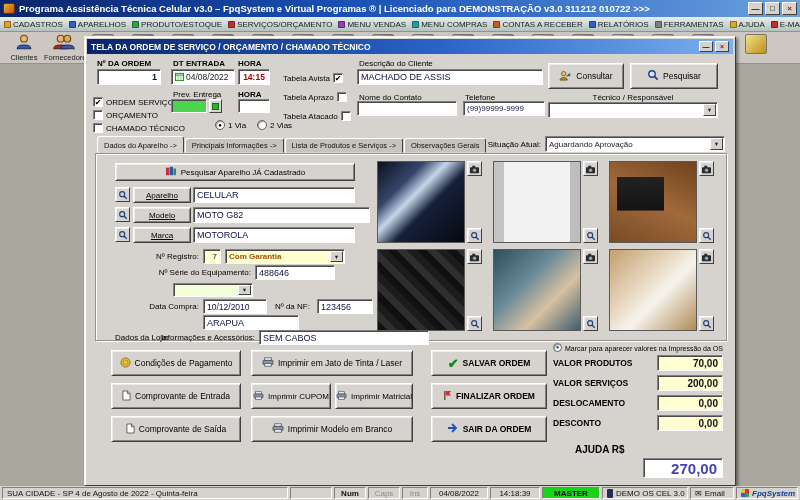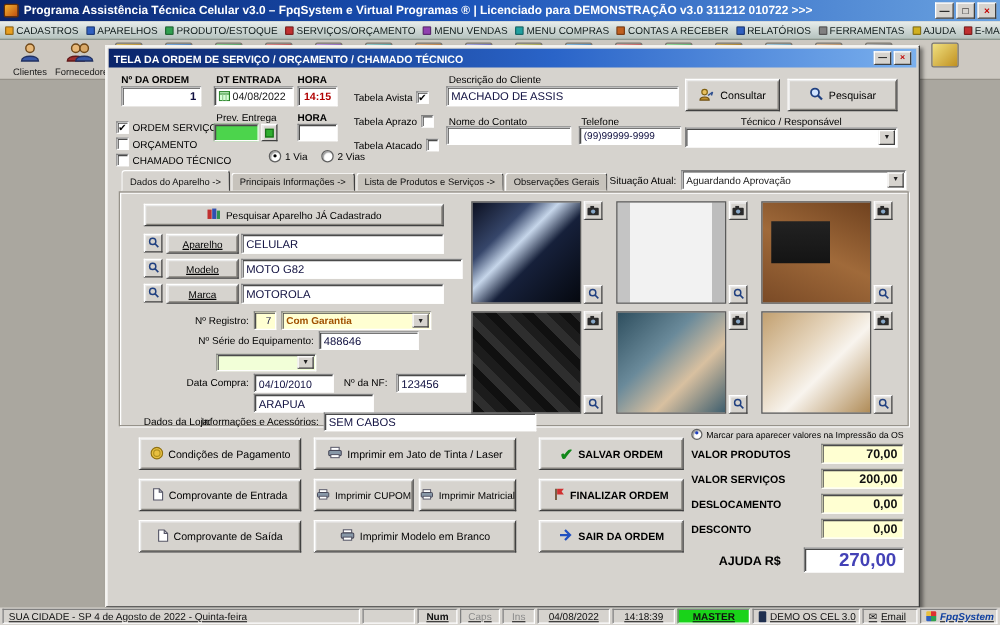--- a/index.html
+++ b/index.html
@@ -66,21 +66,21 @@
   .p4{background:repeating-linear-gradient(45deg,#101010 0 7px,#2e2e2e 7px 14px,#1c1c1c 14px 21px);}
   .p5{background:linear-gradient(135deg,#2e4e5e 0%,#6a8a9a 38%,#d8c0a0 66%,#3e5e6e 100%);}
   .p6{background:linear-gradient(135deg,#c2a070 0%,#e6d6be 38%,#f8f4ee 58%,#b08c58 100%);}
 
   .act-btn{position:absolute;background:#d6d3ce;border:1px solid;border-color:#fff #404040 #404040 #fff;box-shadow:inset 1px 1px 0 #ececec, inset -1px -1px 0 #85827c;display:flex;align-items:center;justify-content:center;gap:4px;font-size:8.5px;color:#000;text-align:center;}
   .val-lbl{position:absolute;font-size:8.5px;font-weight:bold;color:#000;white-space:nowrap;}
   .val-box{position:absolute;background:#ffffd2;border:1px solid;border-color:#808080 #fff #fff #808080;box-shadow:inset 1px 1px 0 #4a4a4a;display:flex;align-items:center;justify-content:flex-end;padding:0 4px;font-size:10px;font-weight:bold;color:#101010;}
   .total-box{position:absolute;background:#fff;border:1px solid;border-color:#808080 #fff #fff #808080;box-shadow:inset 1px 1px 0 #4a4a4a;display:flex;align-items:center;justify-content:flex-end;padding:0 5px;font-size:15px;font-weight:bold;color:#4341b6;}
 
   
-  .statusbar{position:absolute;left:0;top:486px;width:800px;height:14px;background:#d6d3ce;display:flex;gap:2px;padding:1px 2px;font-size:8px;color:#101010;text-decoration:underline;}
+  .statusbar{position:absolute;left:0;top:486px;width:800px;height:14px;background:#d6d3ce;display:flex;gap:2px;padding:1px 2px;font-size:8px;color:#101010;}
   .sb-panel{border:1px solid;border-color:#808080 #fff #fff #808080;display:flex;align-items:center;gap:3px;padding:0 4px;white-space:nowrap;overflow:hidden;}
   .sb-green{background:#19d319;font-weight:bold;justify-content:center;}
   .sb-dim{color:#8a8a8a;}
 </style>
 </head>
 <body>
 
 <div class="titlebar">
   <span class="app-ico"></span>
   <span class="tb-text">Programa Assistência Técnica Celular v3.0 – FpqSystem e Virtual Programas ® | Licenciado para  DEMONSTRAÇÃO v3.0 311212 010722 &gt;&gt;&gt;</span>
@@ -332,21 +332,21 @@
   </div>
 
   <span class="lbl" style="left:30px;top:231px;width:136px;text-align:right">Nº Série do Equipamento:</span>
   <div class="inp" style="left:170px;top:228px;width:80px;height:15px">488646</div>
 
   <div class="combo" style="left:88px;top:246px;width:80px;height:14px;background:#f2ffd8">
     <span class="arrow">▼</span>
   </div>
 
   <span class="lbl" style="left:30px;top:265px;width:84px;text-align:right">Data Compra:</span>
-  <div class="inp" style="left:118px;top:262px;width:64px;height:15px;font-size:8.5px">04/10/2010</div>
+  <div class="inp" style="left:118px;top:262px;width:64px;height:15px;font-size:8.5px">10/12/2010</div>
   <span class="lbl" style="left:190px;top:265px">Nº da NF:</span>
   <div class="inp" style="left:232px;top:262px;width:56px;height:15px">123456</div>
 
   <span class="lbl" style="left:30px;top:296px;width:84px;text-align:left">Dados da Loja:</span>
   <div class="inp" style="left:118px;top:278px;width:96px;height:15px">ARAPUA</div>
 
   <span class="lbl" style="left:30px;top:296px;width:140px;text-align:right">Informações e Acessórios:</span>
   <div class="inp" style="left:174px;top:293px;width:170px;height:15px">SEM CABOS</div>
 
   <div class="photo p1" style="left:292px;top:124px"></div>
@@ -518,21 +518,21 @@
   </div>
   <span class="val-lbl" style="left:468px;top:321px">VALOR PRODUTOS</span>
   <div class="val-box" style="left:572px;top:318px;width:66px;height:16px">70,00</div>
   <span class="val-lbl" style="left:468px;top:341px">VALOR SERVIÇOS</span>
   <div class="val-box" style="left:572px;top:338px;width:66px;height:16px">200,00</div>
   <span class="val-lbl" style="left:468px;top:361px">DESLOCAMENTO</span>
   <div class="val-box" style="left:572px;top:358px;width:66px;height:16px">0,00</div>
   <span class="val-lbl" style="left:468px;top:381px">DESCONTO</span>
   <div class="val-box" style="left:572px;top:378px;width:66px;height:16px">0,00</div>
   <span class="val-lbl" style="left:490px;top:407px;font-size:10px">AJUDA R$</span>
-  <div class="total-box" style="left:558px;top:401px;width:80px;height:20px">270,00</div>
+  <div class="total-box" style="left:558px;top:421px;width:80px;height:20px">270,00</div>
 </div>
 
 <div class="statusbar">
   <span class="sb-panel" style="width:286px">SUA CIDADE - SP  4 de Agosto de 2022 - Quinta-feira</span>
   <span class="sb-panel" style="flex:1"></span>
   <span class="sb-panel" style="width:32px;font-weight:bold;justify-content:center">Num</span>
   <span class="sb-panel sb-dim" style="width:32px;justify-content:center">Caps</span>
   <span class="sb-panel sb-dim" style="width:26px;justify-content:center">Ins</span>
   <span class="sb-panel" style="width:58px;justify-content:center">04/08/2022</span>
   <span class="sb-panel" style="width:50px;justify-content:center">14:18:39</span>

